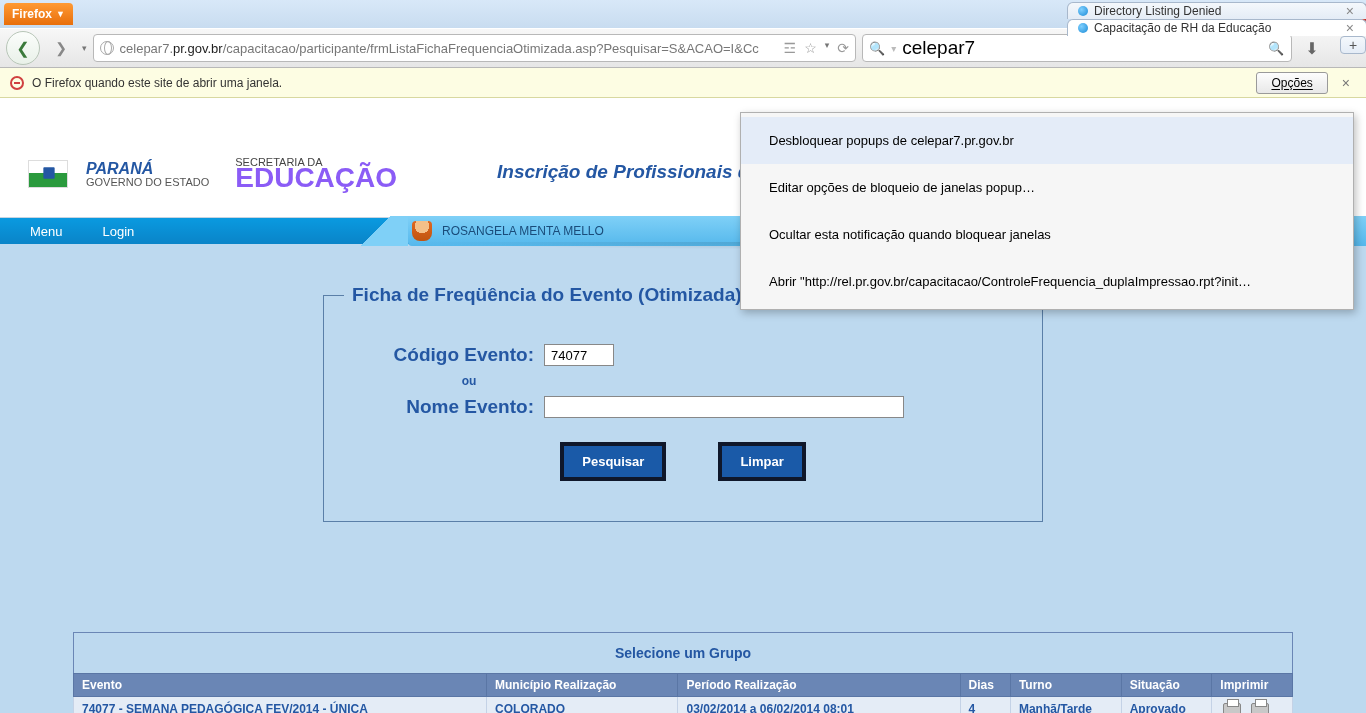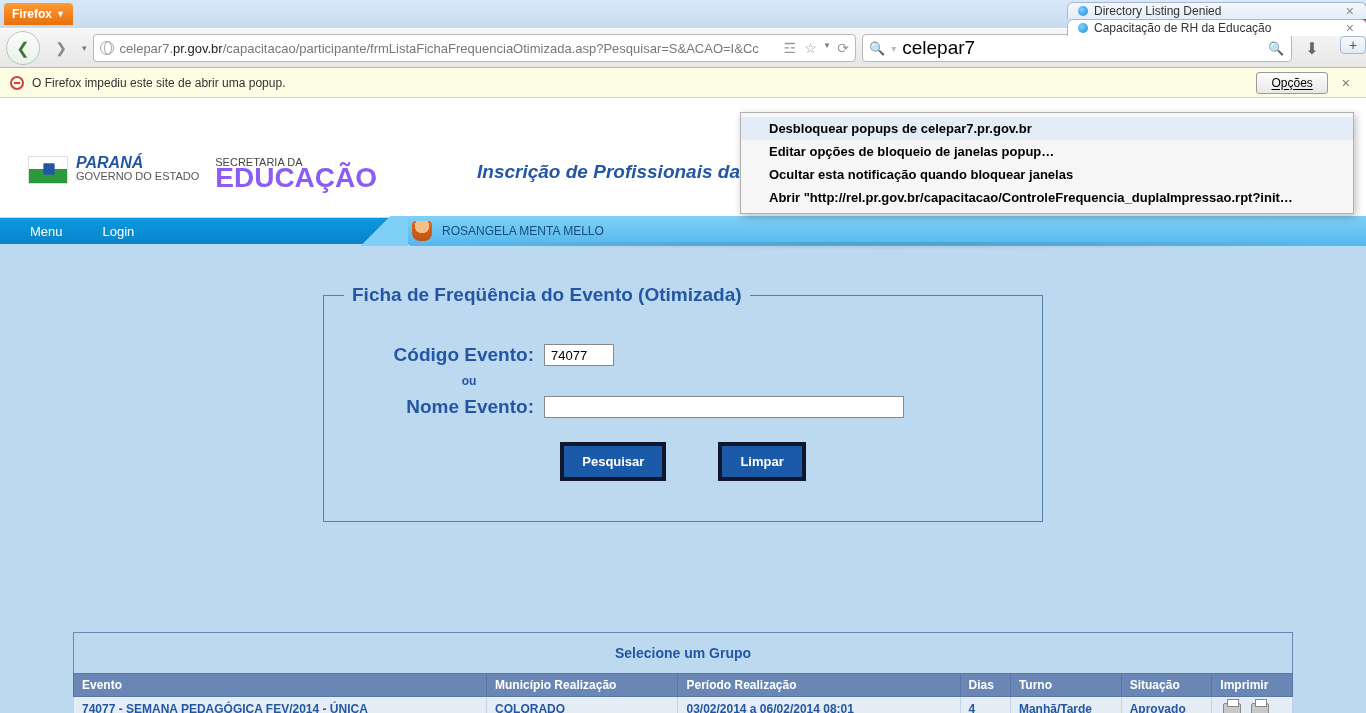--- a/index.html
+++ b/index.html
@@ -44,27 +44,27 @@
   
   .notif-bar { height:30px; background:#fdfde3; border-bottom:1px solid #d8d8a0; display:flex; align-items:center; padding:0 10px; font-size:12px; color:#333; gap:8px;}
   .notif-icon { width:14px; height:14px; border:2px solid #d04040; border-radius:50%; position:relative;}
   .notif-icon::after{content:""; position:absolute; left:2px; right:2px; top:4px; height:2px; background:#d04040;}
   .notif-text { flex:1; }
   .notif-btn { height:22px; padding:0 14px; border:1px solid #9a9a9a; background:linear-gradient(#fdfdfd,#e8e8e8); border-radius:3px; font-size:12px; cursor:pointer;}
   .notif-close { font-size:14px; color:#777; cursor:pointer; padding:0 6px;}
 
   
   .options-menu { position:absolute; top:112px; left:740px; right:12px; background:#f6f6f6; border:1px solid #b0b0b0; box-shadow:2px 3px 8px rgba(0,0,0,0.25); z-index:50; font-size:13px; padding:4px 0;}
-  .options-menu .item { padding:4px 28px; cursor:pointer; white-space:nowrap; overflow:hidden; text-overflow:ellipsis;font-weight:bold;}
+  .options-menu .item { padding:16px 28px; cursor:pointer; white-space:nowrap; overflow:hidden; text-overflow:ellipsis;}
   .options-menu .item.hover { background:#e4ecf8; }
 
   
   .page { position:absolute; left:0; right:0; top:126px; bottom:0; overflow:hidden; background:#bdd9ef; }
   .page-header { background:#fff; height:92px; display:flex; align-items:center; padding:0 28px; gap:20px; border-bottom:1px solid #c8d4e0;}
-  .logo-box { display:flex; align-items:flex-start; gap:8px; }
+  .logo-box { display:flex; align-items:flex-end; gap:18px; }
   .pr-flag { width:40px; height:28px; background:linear-gradient(#fff 48%, #2a9a3d 48%); border:1px solid #ddd; position:relative;}
   .pr-flag::after{content:""; position:absolute; left:12px; top:4px; width:16px; height:16px; background:#2457a3; border-radius:50%; transform:rotate(45deg); clip-path: polygon(50% 0,100% 50%,50% 100%,0 50%);}
   .pr-text { font-size:11px; color:#555; }
   .pr-text b { font-size:16px; color:#2457a3; font-style:italic; display:block; line-height:14px;}
   .sec-text { font-size:11px; color:#444; margin-left:8px;}
   .sec-text strong { font-size:28px; color:#8b5cf6; display:block; line-height:20px;}
   .page-title { font-size:19px; font-weight:bold; font-style:italic; color:#2457a3; margin-left:80px;}
 
   .nav-strip { position:relative; height:26px; background:linear-gradient(#0a9ae0,#0a84c8); display:flex; align-items:center; padding-left:30px; gap:40px; font-size:13px; color:#fff;}
   .nav-strip a { color:#fff; text-decoration:none; cursor:pointer;}
@@ -146,21 +146,21 @@
     <span class="sep">▾</span>
     <input type="text" value="celepar7" style="">
     <span class="search-go">🔍</span>
   </div>
   <div class="tool-icon">⬇</div>
   <div class="tool-icon">⌂</div>
 </div>
 
 <div class="notif-bar">
   <span class="notif-icon"></span>
-  <span class="notif-text">O Firefox impediu este site de abrir uma popup.</span>
+  <span class="notif-text">O Firefox quando este site de abrir uma janela.</span>
   <button class="notif-btn"><span style="text-decoration:underline;text-underline-offset:2px;">Opções</span></button>
   <span class="notif-close">×</span>
 </div>
 
 <div class="options-menu">
   <div class="item hover">Desbloquear popups de celepar7.pr.gov.br</div>
   <div class="item">Editar opções de bloqueio de janelas popup…</div>
   <div class="item">Ocultar esta notificação quando bloquear janelas</div>
   <div class="item">Abrir "http://rel.pr.gov.br/capacitacao/ControleFrequencia_duplaImpressao.rpt?init…</div>
 </div>

